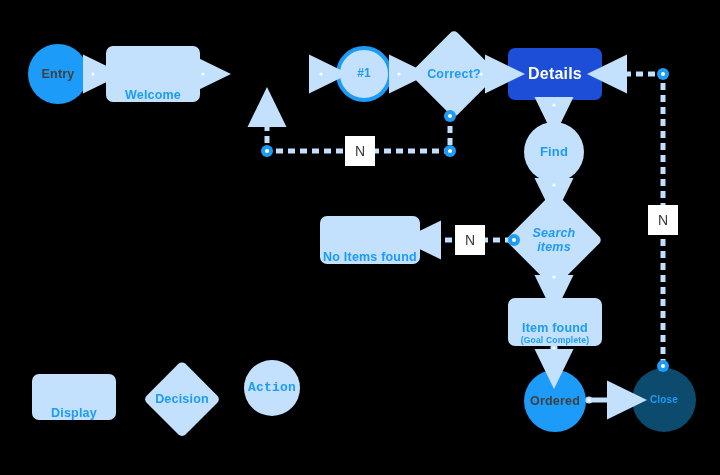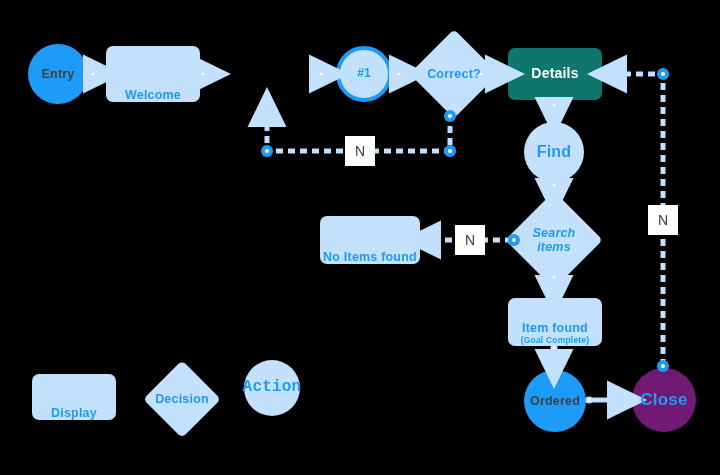--- a/index.html
+++ b/index.html
@@ -32,36 +32,36 @@
   }
   
   .rect-light {
     background: #c3e0fc;
     border-radius: 7px;
     color: #1d9bf8;
     font-size: 12.5px;
     align-items: flex-end;
   }
   .rect-solid {
-    background: #0f766e;
+    background: #1d4ed8;
     border-radius: 7px;
     color: #ffffff;
-    font-size: 14px;
+    font-size: 16px;
   }
   .circle-light {
     background: #c3e0fc;
     border-radius: 50%;
     color: #1d9bf8;
-    font-size: 16px;
+    font-size: 13px;
   }
   .circle-pale {
-    background: #701a75;
-    border-radius: 50%;
-    color: #1d9bf8;
-    font-size: 17px;
+    background: #0c4a6e;
+    border-radius: 50%;
+    color: #1d9bf8;
+    font-size: 10px;
   }
   .circle-solid {
     background: #1d9bf8;
     border-radius: 50%;
     color: #404040;
     font-size: 12.5px;
   }
   .circle-ring {
     background: #c3e0fc;
     border-radius: 50%;

